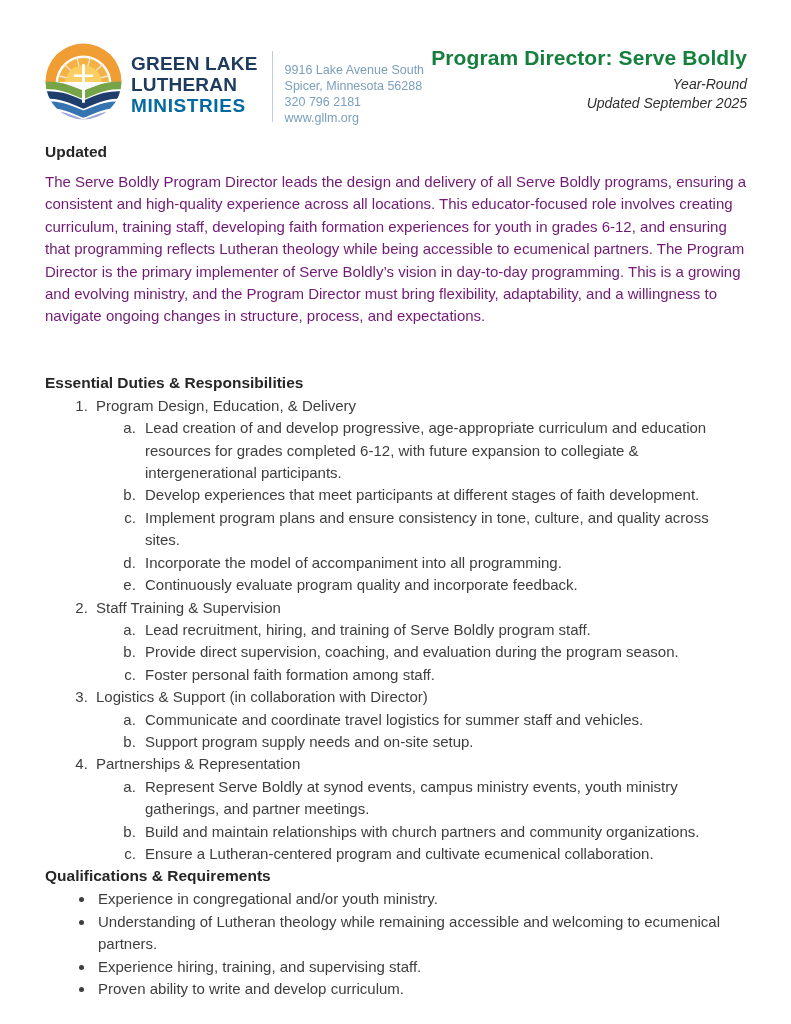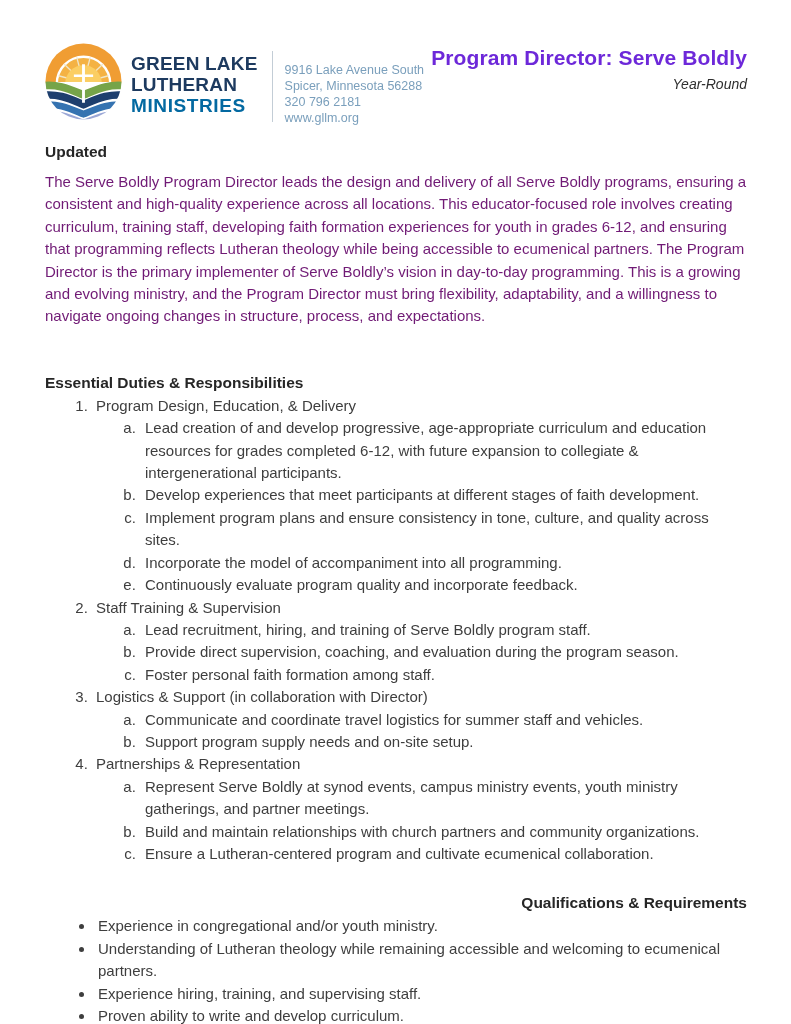--- a/index.html
+++ b/index.html
@@ -56,21 +56,21 @@
     color: #7a9fbc;
   }
   .title-block {
     margin-left: auto;
     text-align: right;
     padding-top: 2px;
   }
   .doc-title {
     font-size: 21px;
     font-weight: bold;
-    color: #6d28d9;
+    color: #15803d;
     line-height: 26px;
     letter-spacing: 0.1px;
   }
   .doc-meta {
     font-size: 14px;
     font-style: italic;
     color: #2f2f2f;
     line-height: 19px;
   }
   .doc-meta.first { margin-top: 4px; }
@@ -83,21 +83,21 @@
     line-height: 22px;
   }
   .summary-heading { margin-top: 15px; }
   .summary-body {
     font-size: 15px;
     line-height: 22.4px;
     color: #701a75;
     margin-top: 8px;
   }
   .duties-heading { margin-top: 44px; margin-bottom: 1px; }
-  .qual-heading { margin-top: 27px; margin-bottom: 1px; text-align: right; }
+  .qual-heading { margin-bottom: 1px; }
 
   ol.duties-list {
     list-style: decimal outside;
     padding-left: 47px;
     font-size: 15px;
     line-height: 22.4px;
     color: #3e3e3e;
   }
   ol.duties-list > li { padding-left: 4px; }
   ol.sub-list {
@@ -177,20 +177,21 @@
     <div class="contact">
       <div>9916 Lake Avenue South</div>
       <div>Spicer, Minnesota 56288</div>
       <div>320 796 2181</div>
       <div>www.gllm.org</div>
     </div>
 
     <div class="title-block">
       <div class="doc-title">Program Director: Serve Boldly</div>
       <div class="doc-meta first">Year-Round</div>
+      <div class="doc-meta">Updated September 2025</div>
     </div>
   </div>
 
   <div class="section-heading summary-heading">Updated</div>
   <p class="summary-body">The Serve Boldly Program Director leads the design and delivery of all Serve Boldly programs, ensuring a consistent and high-quality experience across all locations. This educator-focused role involves creating curriculum, training staff, developing faith formation experiences for youth in grades 6-12, and ensuring that programming reflects Lutheran theology while being accessible to ecumenical partners. The Program Director is the primary implementer of Serve Boldly’s vision in day-to-day programming. This is a growing and evolving ministry, and the Program Director must bring flexibility, adaptability, and a willingness to navigate ongoing changes in structure, process, and expectations.</p>
 
   <div class="section-heading duties-heading">Essential Duties &amp; Responsibilities</div>
   <ol class="duties-list">
     <li>
       <span>Program Design, Education, &amp; Delivery</span>

